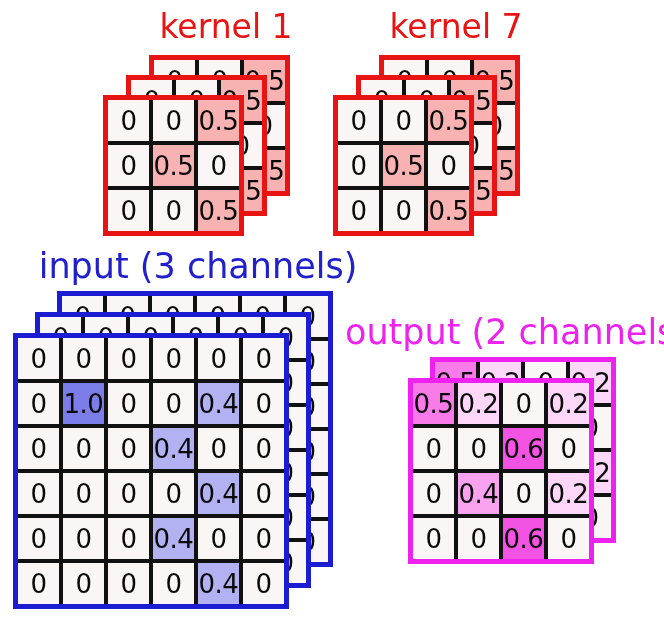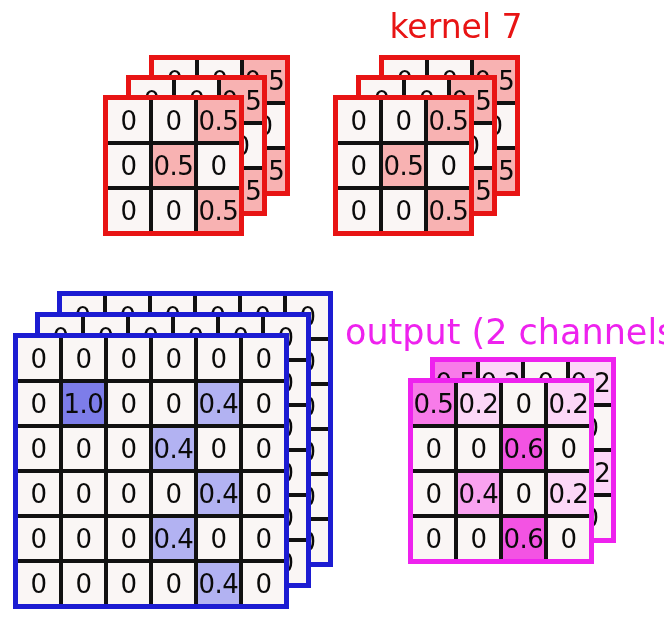--- a/index.html
+++ b/index.html
@@ -18,23 +18,25 @@
   .cell{
     display:flex;align-items:center;justify-content:center;
     font-size:26px;letter-spacing:-0.5px;line-height:1;
   }
 </style>
 </head>
 <body>
 
 <div class="canvas">
 
+  <div class="title" style="left: 126px; top: 8px; width: 200px; font-size: 33px; color: rgb(232, 20, 20);">kernel 1</div>
 
   <div class="title" style="left: 356px; top: 8px; width: 200px; font-size: 33px; color: rgb(232, 20, 20);">kernel 7</div>
 
+  <div class="title" style="left: 38px; top: 246px; width: 320px; font-size: 35px; color: rgb(32, 32, 204);">input (3 channels)</div>
 
   <div class="title" style="left: 345px; top: 312px; width: 310px; font-size: 35px; color: rgb(238, 34, 238);">output (2 channels)</div>
 
   <div class="stack" style="left:103px;top:55px;width:187px;height:181px;">
       <div class="layer" style="left: 46px; top: 0px; border-color: rgb(232, 20, 20); background: rgb(17, 17, 17); grid-template-columns: repeat(3, 41px);">
         <div class="cell" style="width: 41px; height: 41px; background: rgb(250, 246, 245); color: rgb(10, 10, 10);">0</div>
         <div class="cell" style="width: 41px; height: 41px; background: rgb(250, 246, 245); color: rgb(10, 10, 10);">0</div>
         <div class="cell" style="width: 41px; height: 41px; background: rgb(248, 178, 178); color: rgb(10, 10, 10);">0.5</div>
         <div class="cell" style="width: 41px; height: 41px; background: rgb(250, 246, 245); color: rgb(10, 10, 10);">0</div>
         <div class="cell" style="width: 41px; height: 41px; background: rgb(248, 178, 178); color: rgb(10, 10, 10);">0.5</div>

